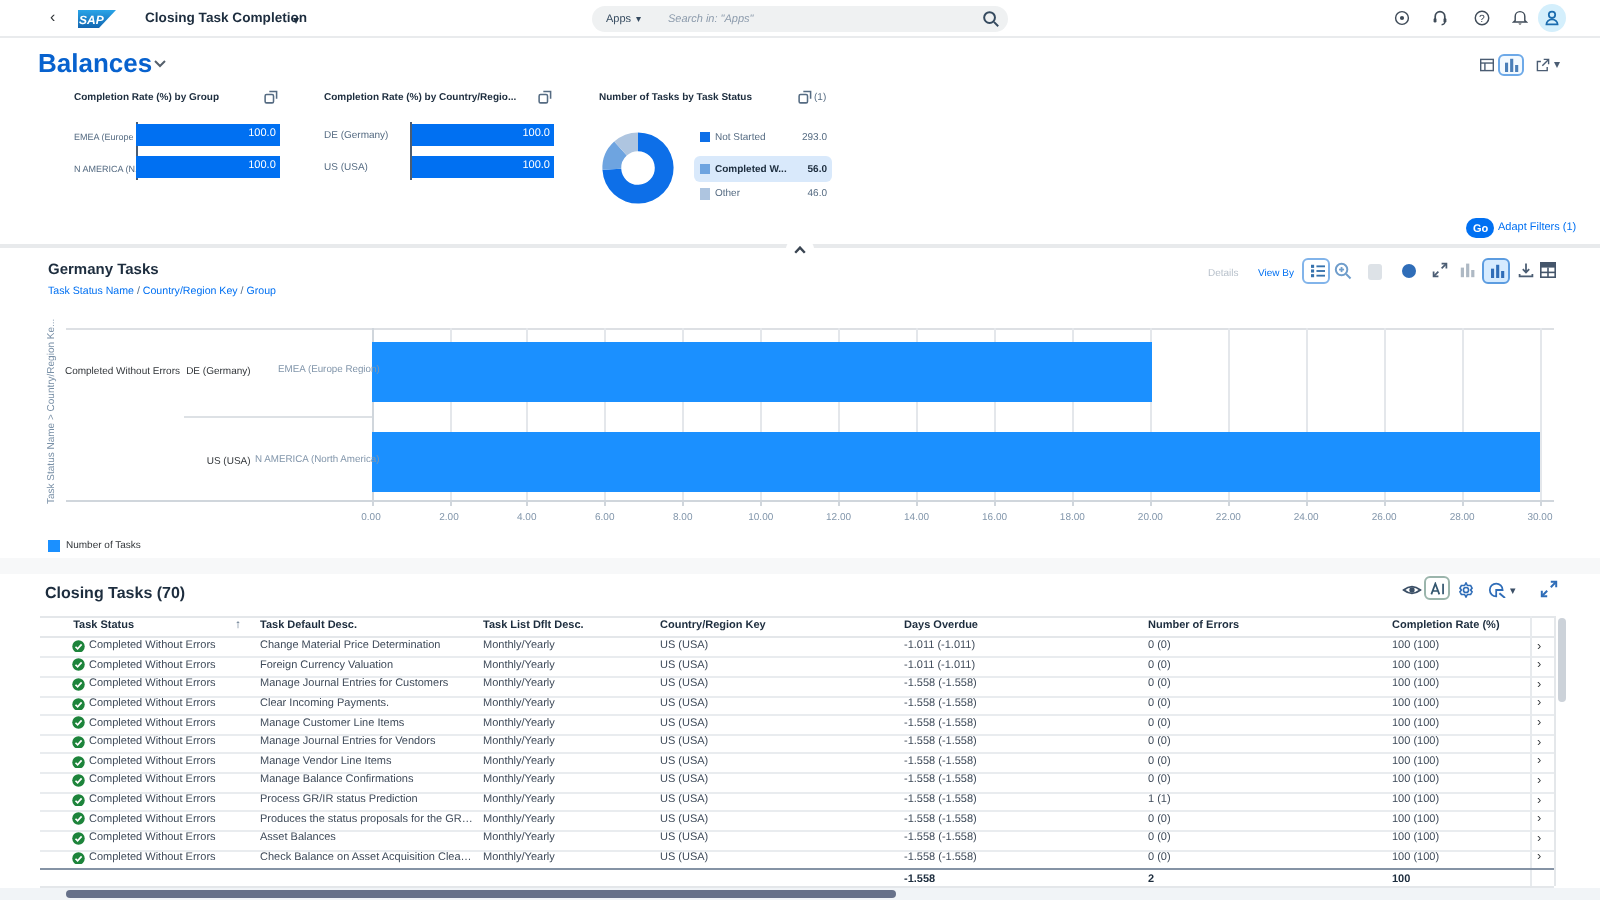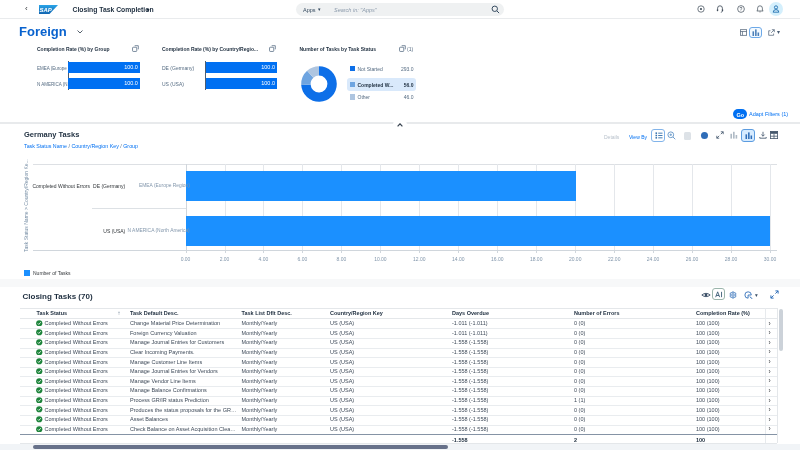--- a/index.html
+++ b/index.html
@@ -53,21 +53,21 @@
 <svg class="abs" style="left:756px;top:5px;" width="8" height="8" viewBox="0 0 10 10">
   <path d="M5 1 A3 3 0 0 1 8 4 L8 6.5 L9 7.5 L1 7.5 L2 6.5 L2 4 A3 3 0 0 1 5 1 Z" fill="none" stroke="#3f4b58" stroke-width="0.9"></path>
   <path d="M4 8.5 A1.1 1.1 0 0 0 6 8.5" fill="#32363a"></path>
 </svg>
 <div class="abs" style="left:769px;top:2px;width:14px;height:14px;border-radius:50%;background:#d4effc;"></div>
 <svg class="abs" style="left:772px;top:5px;" width="8" height="8" viewBox="0 0 10 10">
   <circle cx="5" cy="3" r="2" fill="none" stroke="#1b6cae" stroke-width="1.1"></circle>
   <path d="M1.5 9 A3.5 3.2 0 0 1 8.5 9 Z" fill="none" stroke="#1b6cae" stroke-width="1.1"></path>
 </svg>
 
-<div class="abs" style="left:19px;top:24px;font-size:13px;font-weight:bold;color:#0862ce;">Foreign</div>
+<div class="abs" style="left:19px;top:24px;font-size:13px;font-weight:bold;color:#0862ce;">Balances</div>
 <svg class="abs" style="left:77px;top:30px;" width="6" height="4" viewBox="0 0 6 4">
     <path d="M0.5 0.5 L3 3 L5.5 0.5" fill="none" stroke="#55606c" stroke-width="1"></path>
   </svg>
 <svg class="abs" style="left:740px;top:28.5px;" width="7" height="7" viewBox="0 0 10 10">
   <rect x="0.5" y="1" width="9" height="8" fill="none" stroke="#4b5d73" stroke-width="1"></rect>
   <line x1="0.5" y1="3.6" x2="9.5" y2="3.6" stroke="#4b5d73" stroke-width="1"></line>
   <line x1="3.5" y1="3.6" x2="3.5" y2="9" stroke="#4b5d73" stroke-width="1"></line>
 </svg>
 <div class="abs" style="left:749px;top:26.5px;width:12.5px;height:11.5px;border:1px solid #6da9e8;border-radius:3px;background:#f4faff;"></div>
 <svg class="abs" style="left:751.5px;top:29px;" width="8" height="7" viewBox="0 0 10 9">

